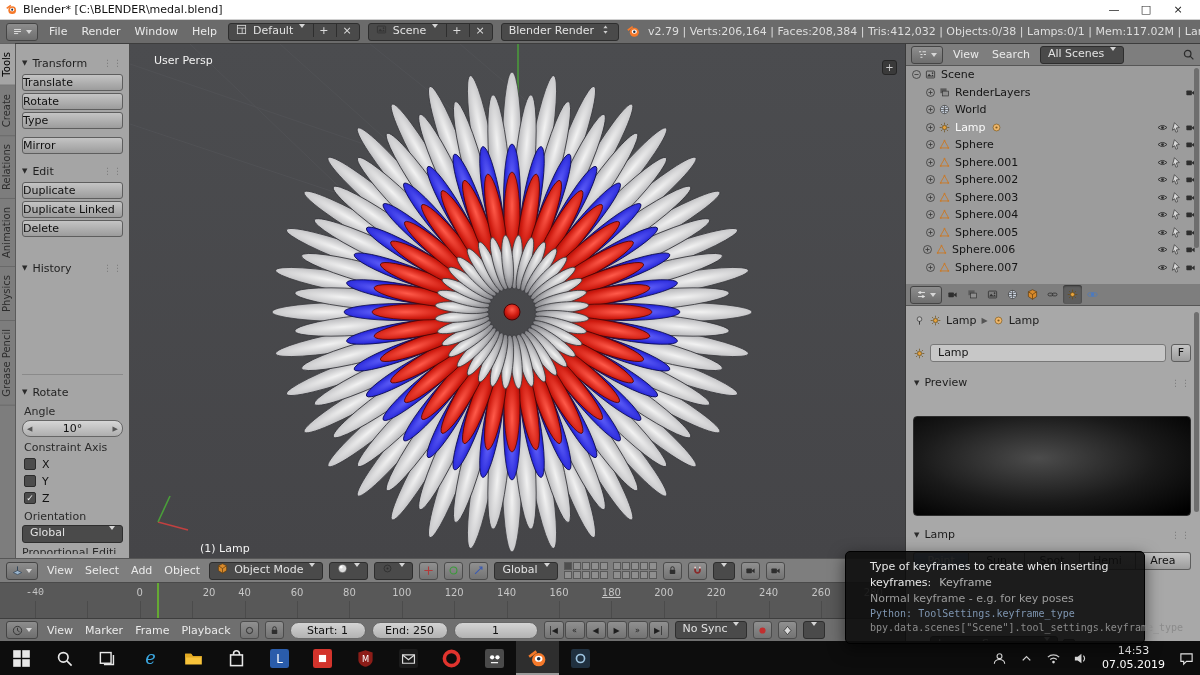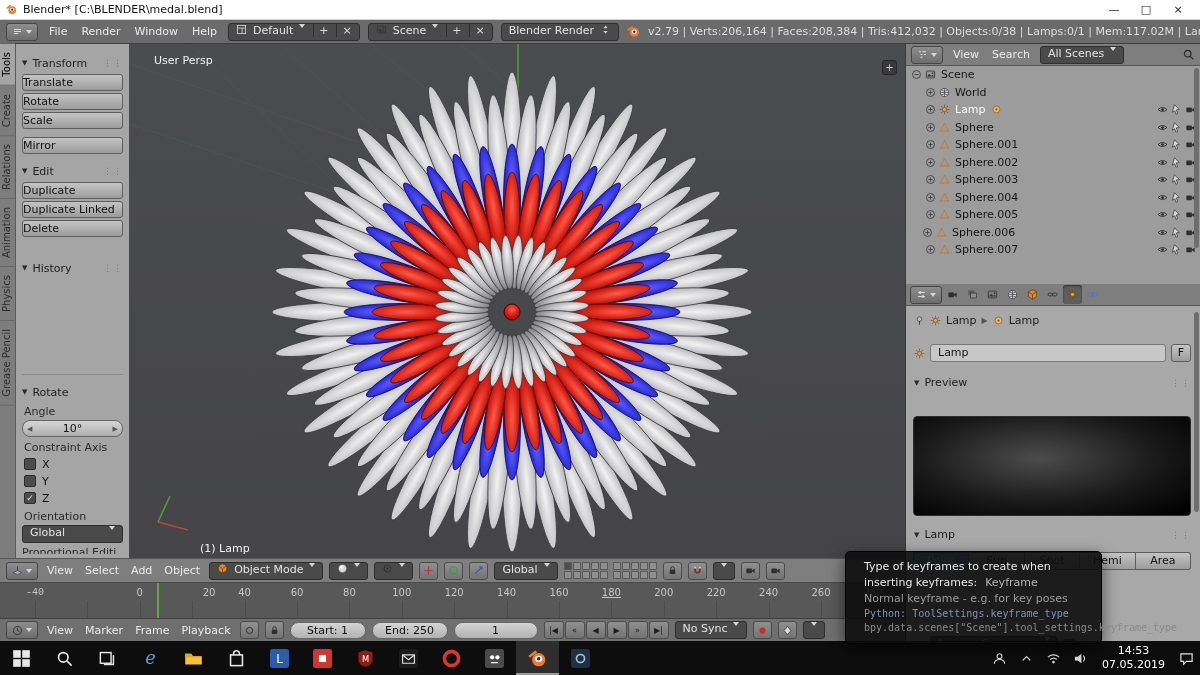--- a/index.html
+++ b/index.html
@@ -77,21 +77,21 @@
 
 .ruler{left:0;top:583px;width:905px;height:36px;background:#585858;border-bottom:1px solid #3e3e3e;position:absolute;overflow:hidden}
 .tick{position:absolute;top:4px;transform:translateX(-50%);color:#c6c6c6;font-size:10px}
 .tickline{position:absolute;top:18px;bottom:0;width:1px;background:#4b4b4b}
 .playhead{position:absolute;top:0;bottom:0;width:2px;background:#65a933}
 .tlh{left:0;top:619px;width:905px;height:22px;background:#6f6f6f;display:flex;align-items:center;gap:6px;padding:0 6px;color:#e8e8e8;position:absolute}
 .lslider{background:linear-gradient(#d4d4d4,#b2b2b2);border:1px solid #676767;border-radius:9px;height:17px;padding:0 10px;color:#111;display:flex;align-items:center;justify-content:center;white-space:nowrap}
 .transport{display:flex;gap:1px}
 .transport .iconbtn{font-size:8px;color:#1e1e1e;width:20px}
 
-.tooltip{left:845px;top:551px;width:257px;background:rgba(12,12,12,.9);border:1px solid #000;border-radius:5px;padding:7px 18px;color:#e8e8e8;z-index:60;box-shadow:0 5px 16px rgba(0,0,0,.55);position:absolute;line-height:1.45}
+.tooltip{left:845px;top:551px;width:300px;background:rgba(12,12,12,.9);border:1px solid #000;border-radius:5px;padding:7px 24px;color:#e8e8e8;z-index:60;box-shadow:0 5px 16px rgba(0,0,0,.55);position:absolute;line-height:1.45}
 .tooltip .tval{color:#b5b5b5;margin-left:8px}
 .tooltip .t2{color:#9c9c9c}
 .tooltip .mono{font-family:"DejaVu Sans Mono","Liberation Mono",monospace;font-size:10px}
 .tooltip .t3{color:#7e95b0}
 .tooltip .t4{color:#8b8b8b}
 
 .taskbar{left:0;top:641px;width:1200px;height:34px;background:#0d0d0d;display:flex;align-items:stretch;position:absolute}
 .tb-item{width:43px;display:flex;align-items:center;justify-content:center}
 .tb-item svg{width:19px;height:19px}
 .tb-item.active{background:#2e2e2e;box-shadow:inset 0 -2px 0 #9a9a9a}
@@ -190,21 +190,21 @@
     </div>
 
   <div class="toolshelf">
     <div class="panel-head">
         <span class="tri">▼</span>
         <span>Transform</span>
         <span class="drag-dots">⋮⋮</span>
       </div>
     <div class="tbtn">Translate</div>
     <div class="tbtn">Rotate</div>
-    <div class="tbtn">Scale</div>
+    <div class="tbtn">Type</div>
     <div class="tbtn" style="margin-top:8px">Mirror</div>
     <div class="panel-head" style="margin-top:8px">
         <span class="tri">▼</span>
         <span>Edit</span>
         <span class="drag-dots">⋮⋮</span>
       </div>
     <div class="tbtn">Duplicate</div>
     <div class="tbtn">Duplicate Linked</div>
     <div class="tbtn">Delete</div>
     <div class="panel-head" style="margin-top:22px">
@@ -512,20 +512,42 @@
         </div>
         <div class="orow" style="padding-left: 19px;">
           <span class="ic s">
             <svg viewBox="0 0 16 16">
               <circle cx="8" cy="8" r="5.8" fill="none" stroke="#3a3a3a" stroke-width="1.2"></circle>
               <path d="M8 5v6M5 8h6" stroke="#3a3a3a" stroke-width="1.2"></path>
             </svg>
           </span>
           <span class="ic s">
             <svg viewBox="0 0 16 16">
+              <rect x="2" y="2" width="9" height="7" fill="#5a5a5a"></rect>
+              <rect x="5" y="6" width="9" height="7" fill="#8f8f8f" stroke="#333"></rect>
+            </svg>
+          </span>
+          <span class="olabel">RenderLayers</span>
+          <span class="ospace"></span>
+          <span class="ic s">
+            <svg viewBox="0 0 16 16">
+              <rect x="2" y="5" width="8" height="7" rx="1" fill="#2e2e2e"></rect>
+              <path d="M10 8l4-3v7l-4-3z" fill="#2e2e2e"></path>
+            </svg>
+          </span>
+        </div>
+        <div class="orow" style="padding-left: 19px;">
+          <span class="ic s">
+            <svg viewBox="0 0 16 16">
+              <circle cx="8" cy="8" r="5.8" fill="none" stroke="#3a3a3a" stroke-width="1.2"></circle>
+              <path d="M8 5v6M5 8h6" stroke="#3a3a3a" stroke-width="1.2"></path>
+            </svg>
+          </span>
+          <span class="ic s">
+            <svg viewBox="0 0 16 16">
               <circle cx="8" cy="8" r="6" fill="#cfd8e4" stroke="#333"></circle>
               <path d="M2 8h12M8 2v12M3.5 4.5q4.5 3 9 0M3.5 11.5q4.5-3 9 0" fill="none" stroke="#333" stroke-width=".9"></path>
             </svg>
           </span>
           <span class="olabel">World</span>
           <span class="ospace"></span>
         </div>
         <div class="orow sel" style="padding-left: 19px;">
           <span class="ic s">
             <svg viewBox="0 0 16 16">

